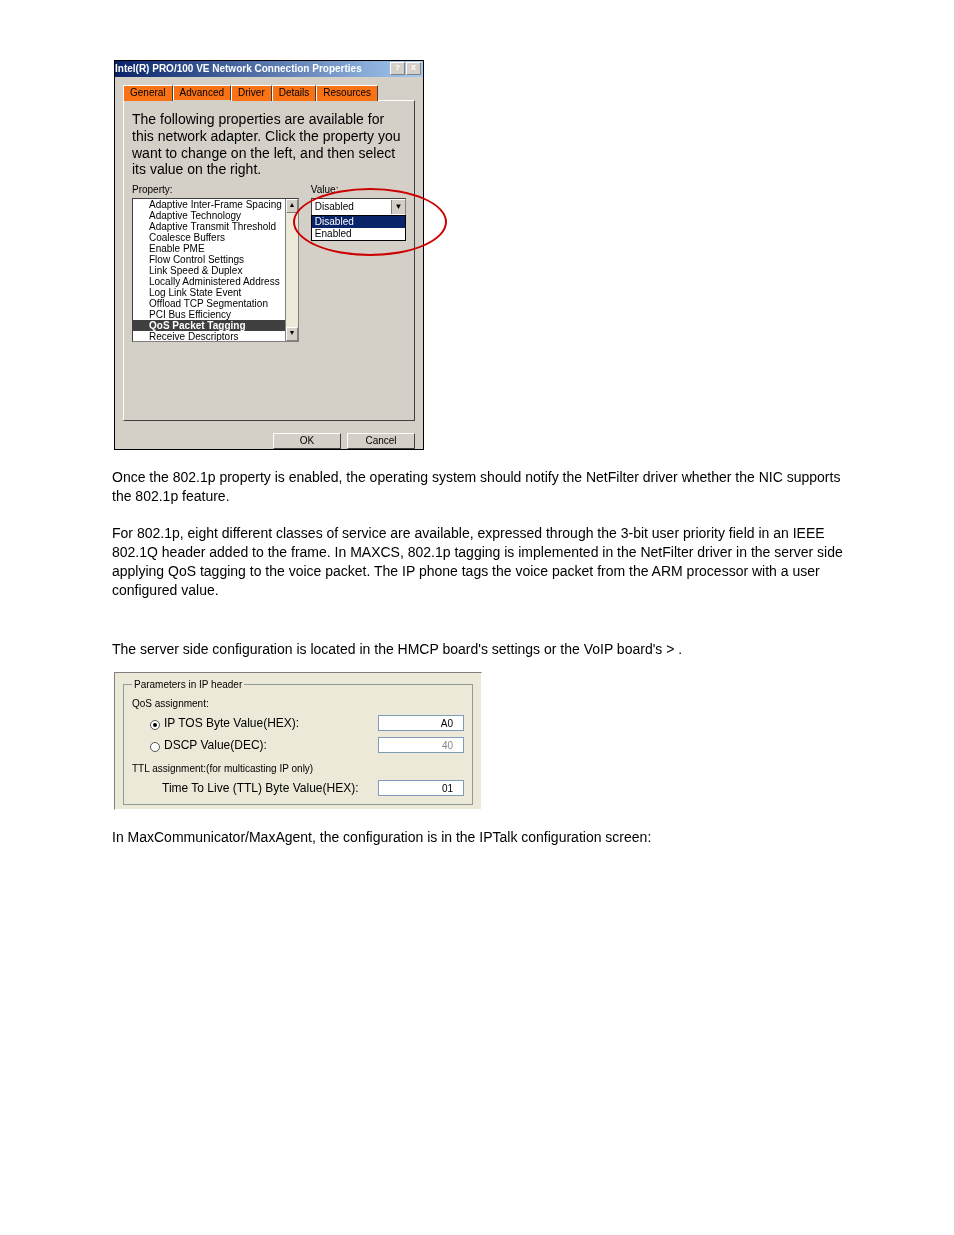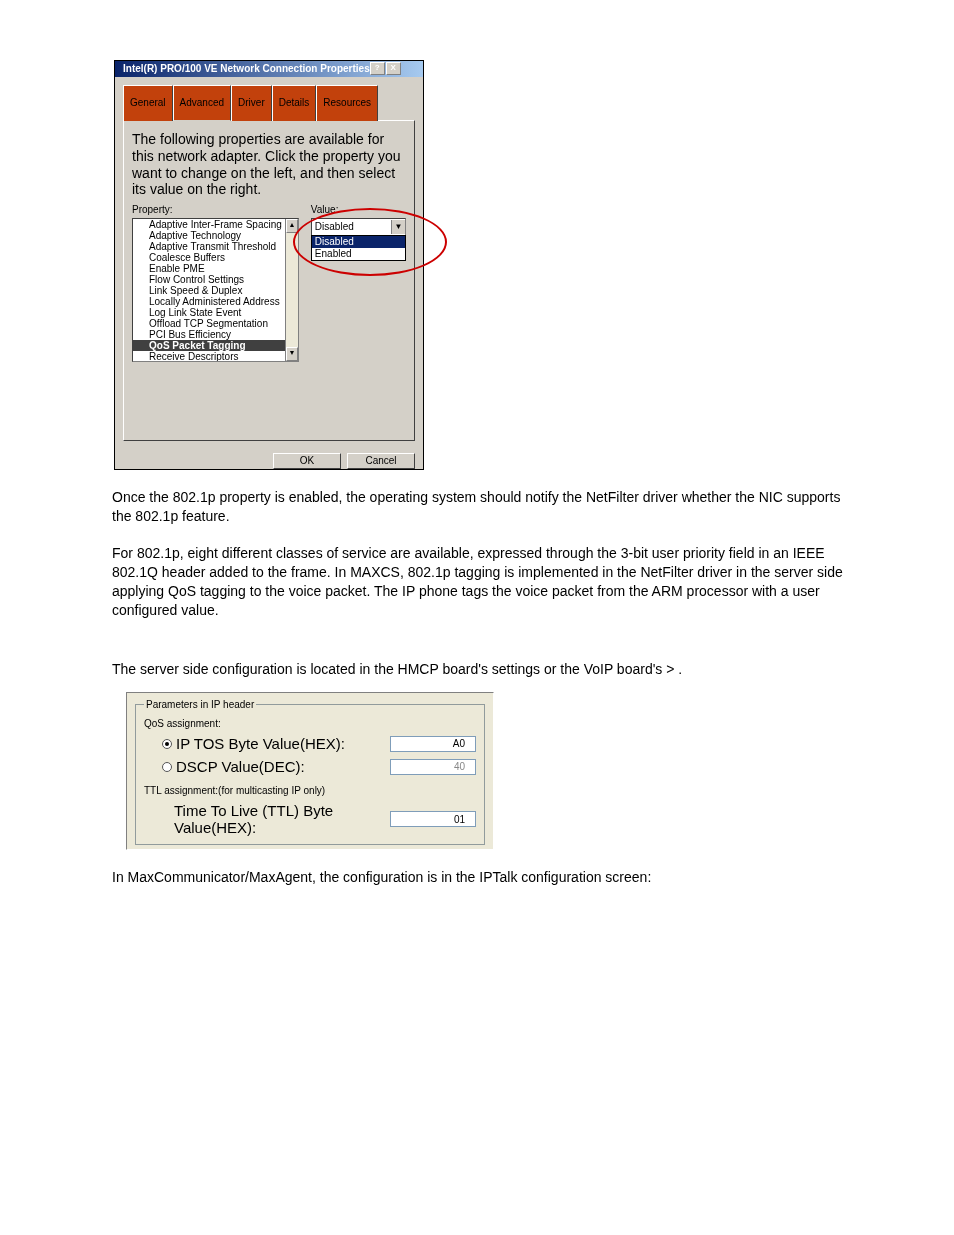--- a/index.html
+++ b/index.html
@@ -19,45 +19,46 @@
     width: 308px;
     border: 1px solid #000;
     background: #d4d0c8;
     font-size: 10px;
     line-height: 1.2;
     margin-left: 2px;
   }
   .dialog1 .titlebar {
     background: linear-gradient(to right, #0a246a, #a6caf0);
     color: #fff;
-    padding: 1px 2px 2px 8px;
+    padding: 1px 2px 2px 0;
     font-size: 10px;
     font-weight: bold;
     display: flex;
     align-items: center;
+    justify-content: space-between;
   }
   .titlebar-buttons { display: flex; gap: 1px; }
   .titlebar-buttons .btn {
     width: 13px; height: 11px;
     background: #d4d0c8;
     border: 1px solid #808080;
     border-top-color:#fff; border-left-color:#fff;
     font-size: 8px; text-align: center; line-height: 9px;
   }
   .dialog1 .tab-row {
     display: flex;
     margin: 8px 8px 0 8px;
   }
   .dialog1 .tab {
-    padding: 11px 6px;
+    padding: 1px 6px;
     font-size: 10px;
     border-top: 1px solid #fff;
     border-left: 1px solid #fff;
     border-right: 1px solid #404040;
-    background: #c2410c;
+    background: #f97316;
     position: relative;
   }
   .dialog1 .tab.active {
     border-bottom: 1px solid #d4d0c8;
     z-index: 2;
   }
   .dialog1 .tab-content {
     margin: -1px 8px 8px 8px;
     border: 1px solid #fff;
     border-right-color:#404040;
@@ -131,32 +132,32 @@
   }
 
   
   .dialog2 {
     width: 368px;
     border: 1px solid #808080;
     background: #ece9d8;
     padding: 6px 8px 4px 8px;
     font-size: 10px;
     margin-top: 14px;
-    margin-left: 14px;
+    margin-left: 2px;
     box-sizing: border-box;
     border-right-color:#fff; border-bottom-color:#fff;
   }
   .dialog2 fieldset {
     border: 1px solid #919b9c;
     margin: 0;
     padding: 4px 8px 8px 8px;
   }
   .dialog2 legend { font-size: 10px; padding: 0 2px; }
   .dialog2 .row { display:flex; align-items:center; justify-content:space-between; margin-top:6px; }
-  .dialog2 .row .lbl { font-size:15px; display:flex; align-items:center; gap:4px; }
+  .dialog2 .row .lbl { font-size:12px; display:flex; align-items:flex-end; gap:4px; }
   .dialog2 .row .lbl.indent { margin-left: 18px; }
   .dialog2 input.txt {
     width: 64px; height: 14px;
     font-size:10px; text-align:right;
     border:1px solid #7f9db9; padding: 0 10px;
     background:#fff;
   }
   .dialog2 input.txt[disabled] { color:#888; }
   .dialog2 .radio {
     width:10px; height:10px; border-radius:50%;

